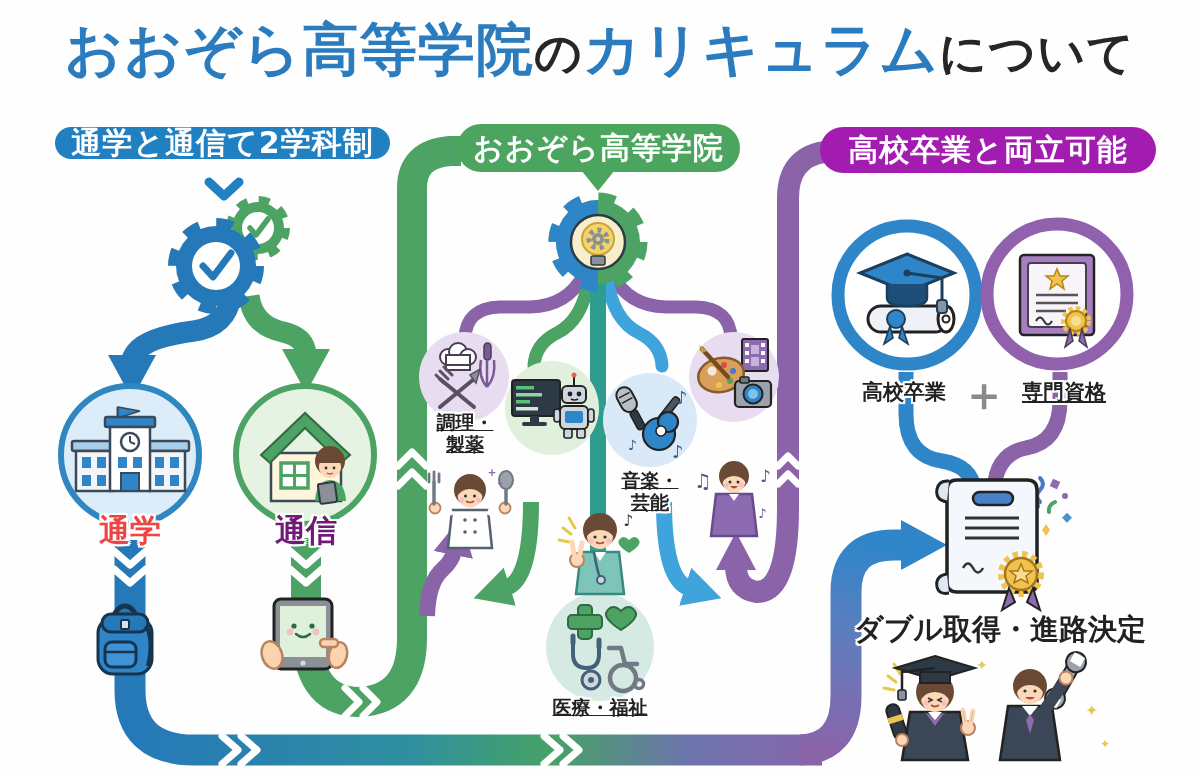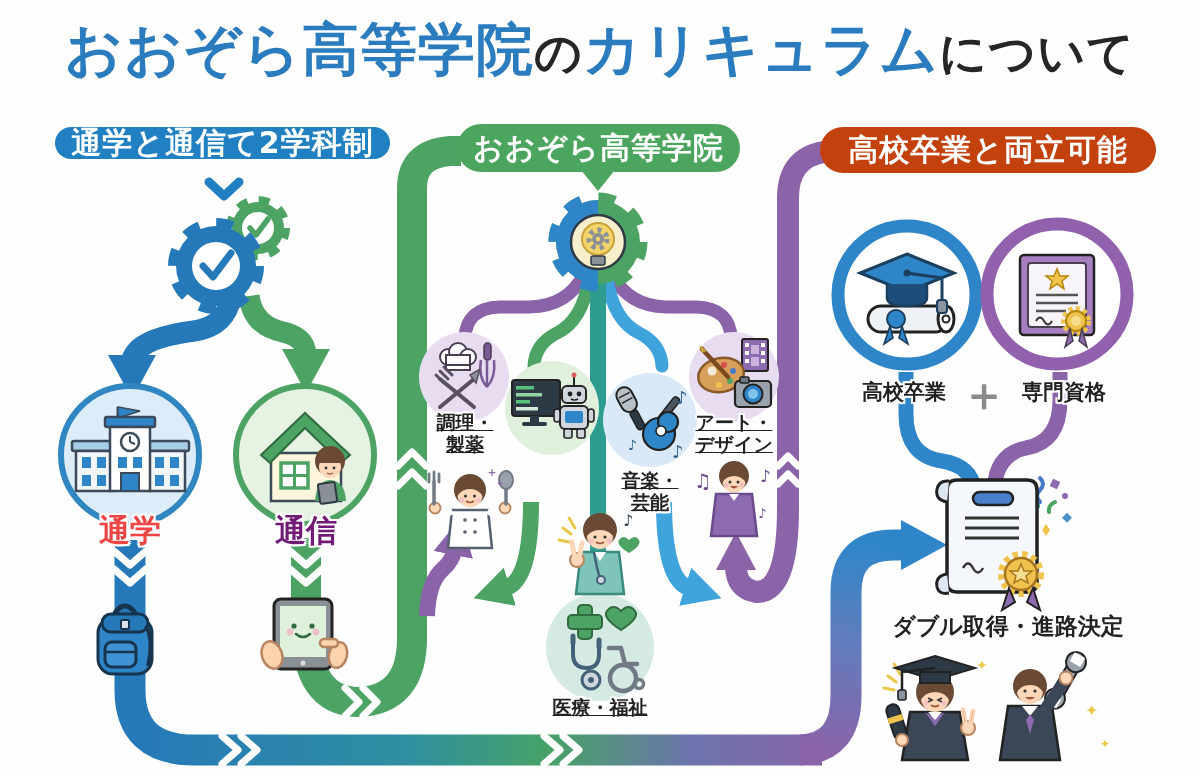--- a/index.html
+++ b/index.html
@@ -13,21 +13,21 @@
   #title .t-blue{color:#2b7cbf;font-size:57px;}
   #title .t-dark{color:#262626;font-size:47px;}
   .badge{position:absolute;z-index:6;color:#fff;font-weight:bold;font-size:30px;
          display:flex;align-items:center;justify-content:center;letter-spacing:1px;white-space:nowrap;}
   .lbl{position:absolute;z-index:5;transform:translateX(-50%);text-align:center;font-weight:bold;
        color:#222;line-height:1.14;white-space:nowrap;
        text-shadow:-2px -2px 0 #fff,2px -2px 0 #fff,-2px 2px 0 #fff,2px 2px 0 #fff,0 -2px 0 #fff,0 2px 0 #fff,-2px 0 0 #fff,2px 0 0 #fff;}
   .lbl-field{font-size:19px;text-decoration:underline;}
   .lbl-mode{font-size:31px;}
   .lbl-grad{font-size:21px;}
-  .lbl-outcome{font-size:23px;margin-left:8px;}
+  .lbl-outcome{font-size:29px;}
   #plus-sign{font-size:46px;color:#8a8a8a;font-weight:bold;}
 </style>
 </head>
 <body>
 
 <div id="stage">
 
   <svg id="flow" width="1200" height="775" viewBox="0 0 1200 775">
     <defs>
       <linearGradient id="gBar" gradientUnits="userSpaceOnUse" x1="140" y1="0" x2="846" y2="0">
@@ -106,21 +106,21 @@
         <polyline points="563,736 579,750 563,764"></polyline>
     </g>
   </svg>
 
   <div id="title">
     <span class="t-blue">おおぞら高等学院</span><span class="t-dark">の</span><span class="t-blue">カリキュラム</span><span class="t-dark">について</span>
   </div>
 
   <div class="badge" style="left:55px;top:127px;width:335px;height:32px;background:#2180c2;border-radius:24px;">通学と通信て2学科制</div>
   <div class="badge" style="left:457px;top:124px;width:283px;height:48px;background:#4ba55e;border-radius:25px;">おおぞら高等学院</div>
-  <div class="badge" style="left:820px;top:127px;width:336px;height:46px;background:#c2410c;border-radius:24px;">高校卒業と両立可能</div>
+  <div class="badge" style="left:820px;top:127px;width:336px;height:46px;background:#a21caf;border-radius:24px;">高校卒業と両立可能</div>
 
   <div class="icon" style="left:158px;top:196px;">
     <svg width="135" height="122" viewBox="0 0 135 122">
       <circle cx="100" cy="32" r="26" fill="none" stroke="#4ca363" stroke-width="12" stroke-dasharray="10 10.4"></circle>
       <circle cx="100" cy="32" r="26" fill="#4ca363"></circle>
       <circle cx="100" cy="32" r="16" fill="#fff"></circle>
       <polyline points="92,32 98,39 110,23" stroke="#4ca363" stroke-width="5.5" fill="none" stroke-linecap="round" stroke-linejoin="round"></polyline>
       <circle cx="58" cy="70" r="40" fill="none" stroke="#2679b8" stroke-width="16" stroke-dasharray="15.5 15.9"></circle>
       <circle cx="58" cy="70" r="40" fill="#2679b8"></circle>
       <circle cx="58" cy="70" r="24" fill="#fff"></circle>
@@ -509,24 +509,20 @@
   <div class="lbl lbl-mode" style="left:306px;top:513px;color:#701a75;">通信</div>
 
   <div class="lbl lbl-field" style="left:465px;top:412px;">
     <div>調理・</div>
       <div>製薬</div>
   </div>
   <div class="lbl lbl-field" style="left:650px;top:470px;">
     <div>音楽・</div>
       <div>芸能</div>
   </div>
-  <div class="lbl lbl-field" style="left:734px;top:412px;">
-    <div>アート・</div>
-      <div>デザイン</div>
-  </div>
   <div class="lbl lbl-field" style="left:600px;top:697px;">医療・福祉</div>
 
   <div class="lbl lbl-grad" style="left:904px;top:381px;">高校卒業</div>
   <div class="lbl" id="plus-sign" style="left:984px;top:368px;">＋</div>
-  <div class="lbl lbl-grad" style="left:1064px;top:381px;">専門資格</div>
+  <div class="lbl lbl-grad" style="left:1064px;top:381px;text-decoration:underline;">専門資格</div>
   <div class="lbl lbl-outcome" style="left:1000px;top:613px;">ダブル取得・進路決定</div>
 
 </div>
 
 </body></html>

